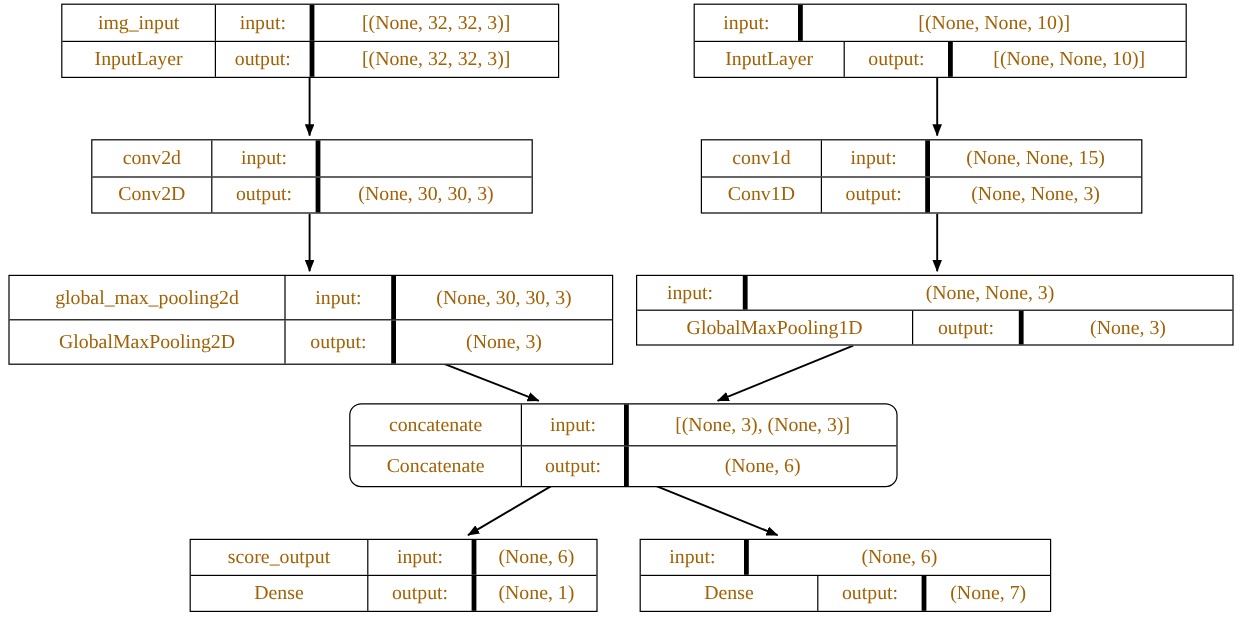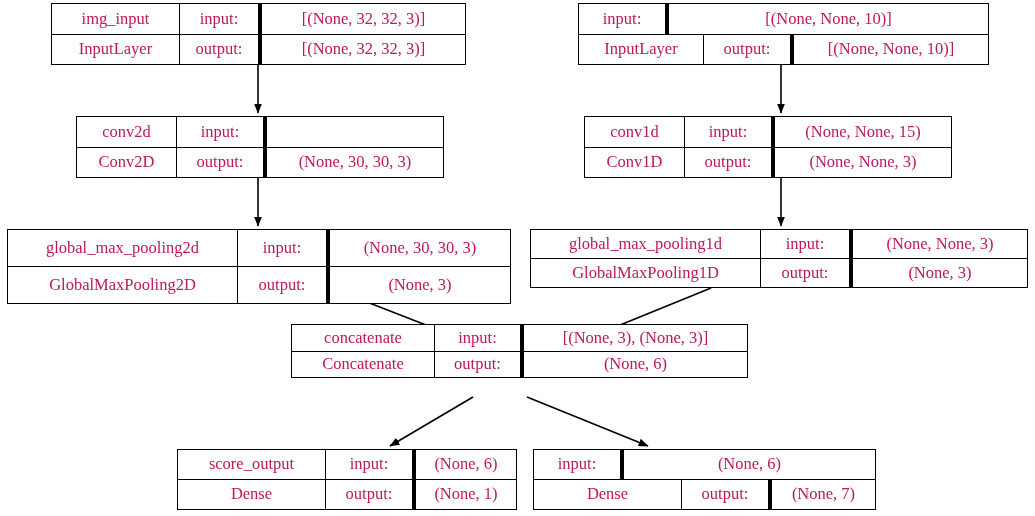--- a/index.html
+++ b/index.html
@@ -43,21 +43,21 @@
     border-bottom: 1px solid #000000;
   }
   .cell {
     box-sizing: border-box;
     display: flex;
     align-items: center;
     justify-content: center;
     white-space: nowrap;
     font-size: 16.5px;
     line-height: 1;
-    color: #be185d;
+    color: #a16207;
     padding: 0 6px;
     overflow: hidden;
   }
   .cell.c-name  { border-right: 1px solid #000000; }
   .cell.c-label { border-right: 4px solid #000000; }
   .cell.c-shape { }
 </style>
 </head>
 <body>
 
@@ -145,45 +145,44 @@
     </div>
     <div class="node-row">
       <div class="cell c-name" style="width:230px;">GlobalMaxPooling2D</div>
       <div class="cell c-label" style="width:92px;">output:</div>
       <div class="cell c-shape" style="flex:1;">(None, 3)</div>
     </div>
   </div>
 
   <div class="node" style="left:530px; top:229px; width:498px; height:59px;">
     <div class="node-row row-top">
-      <div class="cell c-name" style="width:230px;">global_max_pooling1d</div>
       <div class="cell c-label" style="width:92px;">input:</div>
       <div class="cell c-shape" style="flex:1;">(None, None, 3)</div>
     </div>
     <div class="node-row">
       <div class="cell c-name" style="width:230px;">GlobalMaxPooling1D</div>
       <div class="cell c-label" style="width:92px;">output:</div>
       <div class="cell c-shape" style="flex:1;">(None, 3)</div>
     </div>
   </div>
 
-  <div class="node" style="left:291px; top:324px; width:457px; height:54px;">
+  <div class="node" style="left:291px; top:336px; width:457px; height:70px;border-radius:10px;">
     <div class="node-row row-top">
       <div class="cell c-name" style="width:143px;">concatenate</div>
       <div class="cell c-label" style="width:89px;">input:</div>
       <div class="cell c-shape" style="flex:1;">[(None, 3), (None, 3)]</div>
     </div>
     <div class="node-row">
       <div class="cell c-name" style="width:143px;">Concatenate</div>
       <div class="cell c-label" style="width:89px;">output:</div>
       <div class="cell c-shape" style="flex:1;">(None, 6)</div>
     </div>
   </div>
 
-  <div class="node" style="left:177px; top:449px; width:340px; height:61px;">
+  <div class="node" style="left:158px; top:449px; width:340px; height:61px;">
     <div class="node-row row-top">
       <div class="cell c-name" style="width:148px;">score_output</div>
       <div class="cell c-label" style="width:90px;">input:</div>
       <div class="cell c-shape" style="flex:1;">(None, 6)</div>
     </div>
     <div class="node-row">
       <div class="cell c-name" style="width:148px;">Dense</div>
       <div class="cell c-label" style="width:90px;">output:</div>
       <div class="cell c-shape" style="flex:1;">(None, 1)</div>
     </div>

